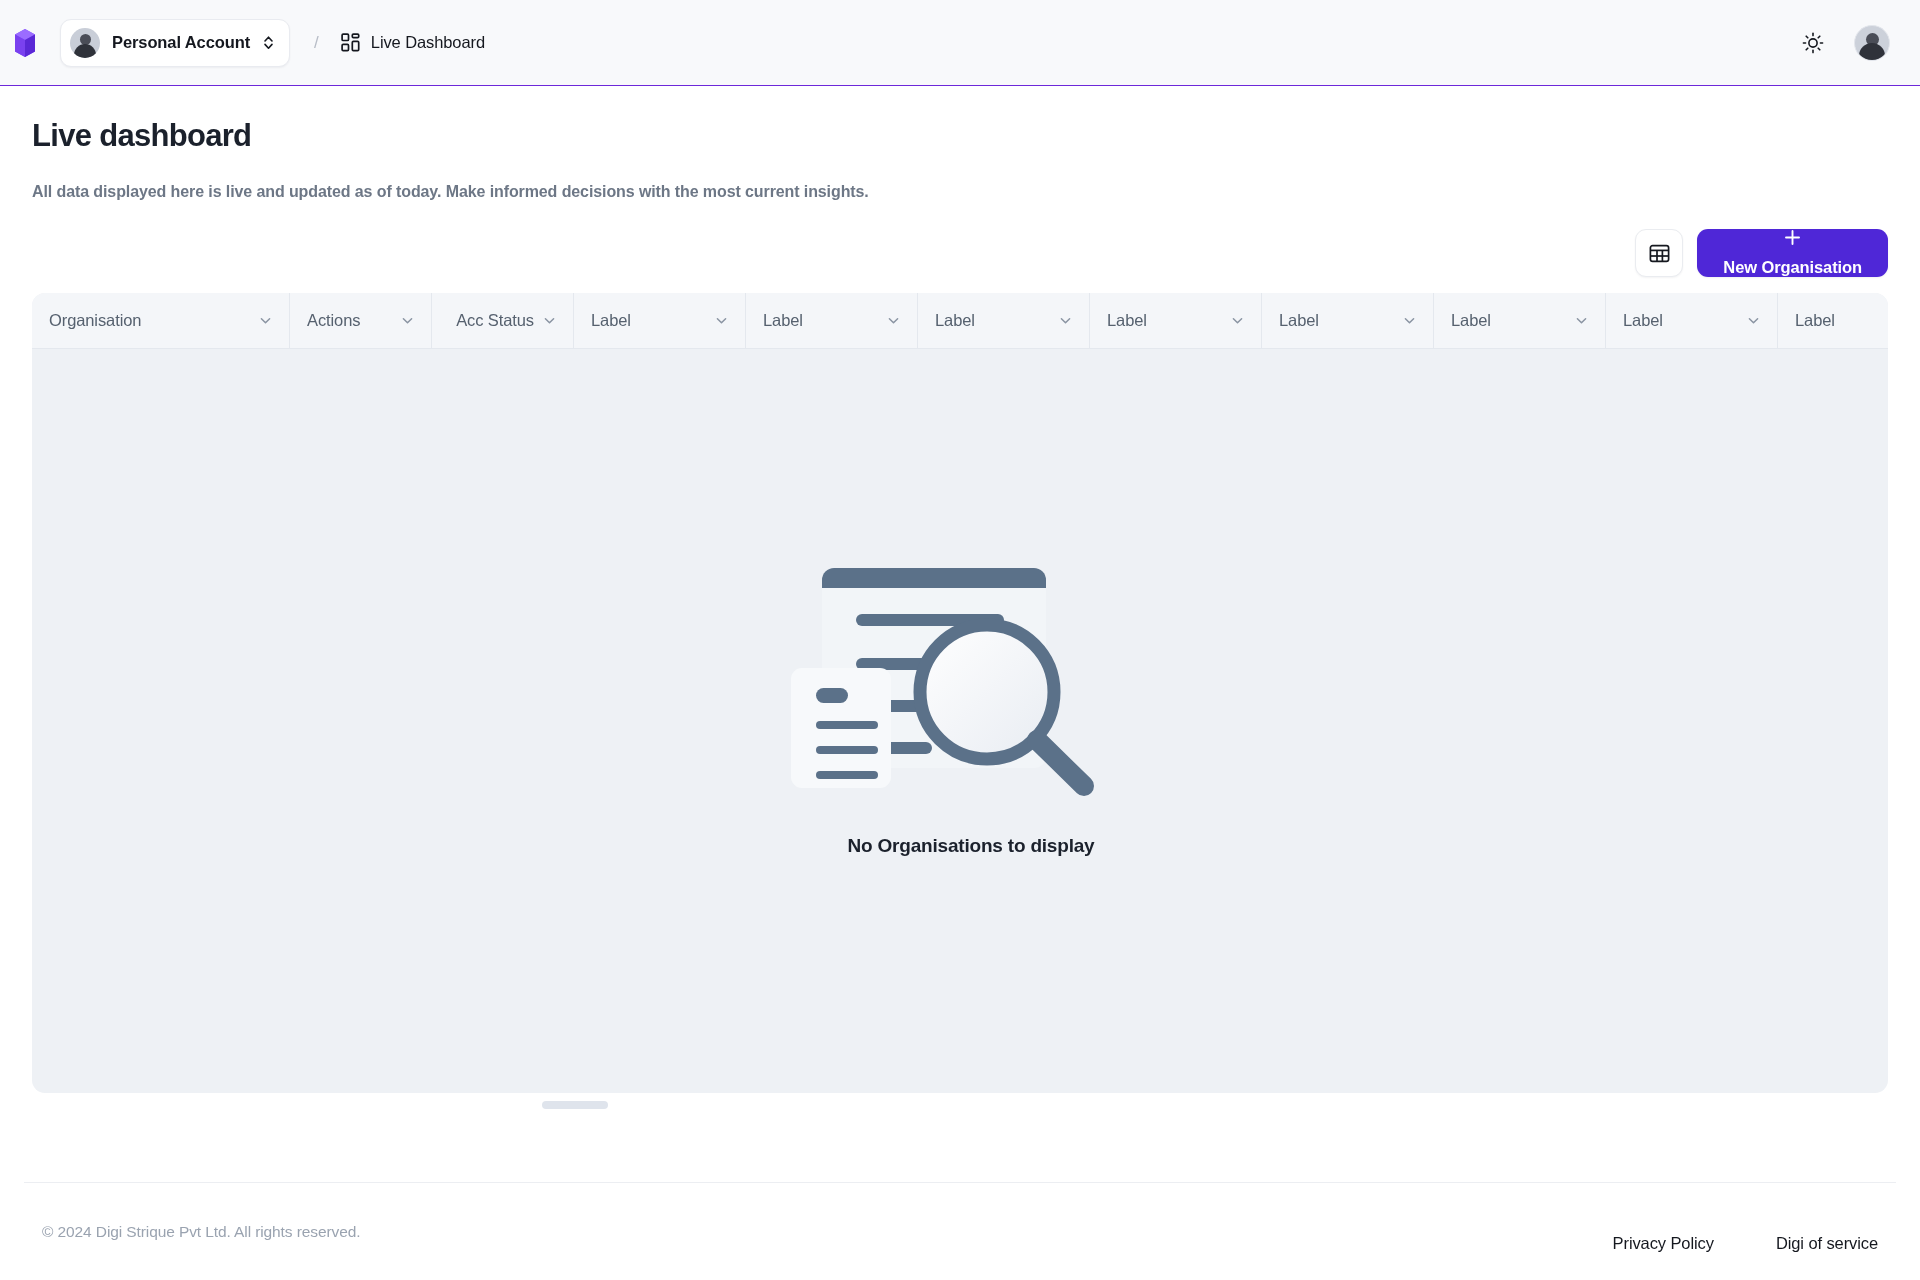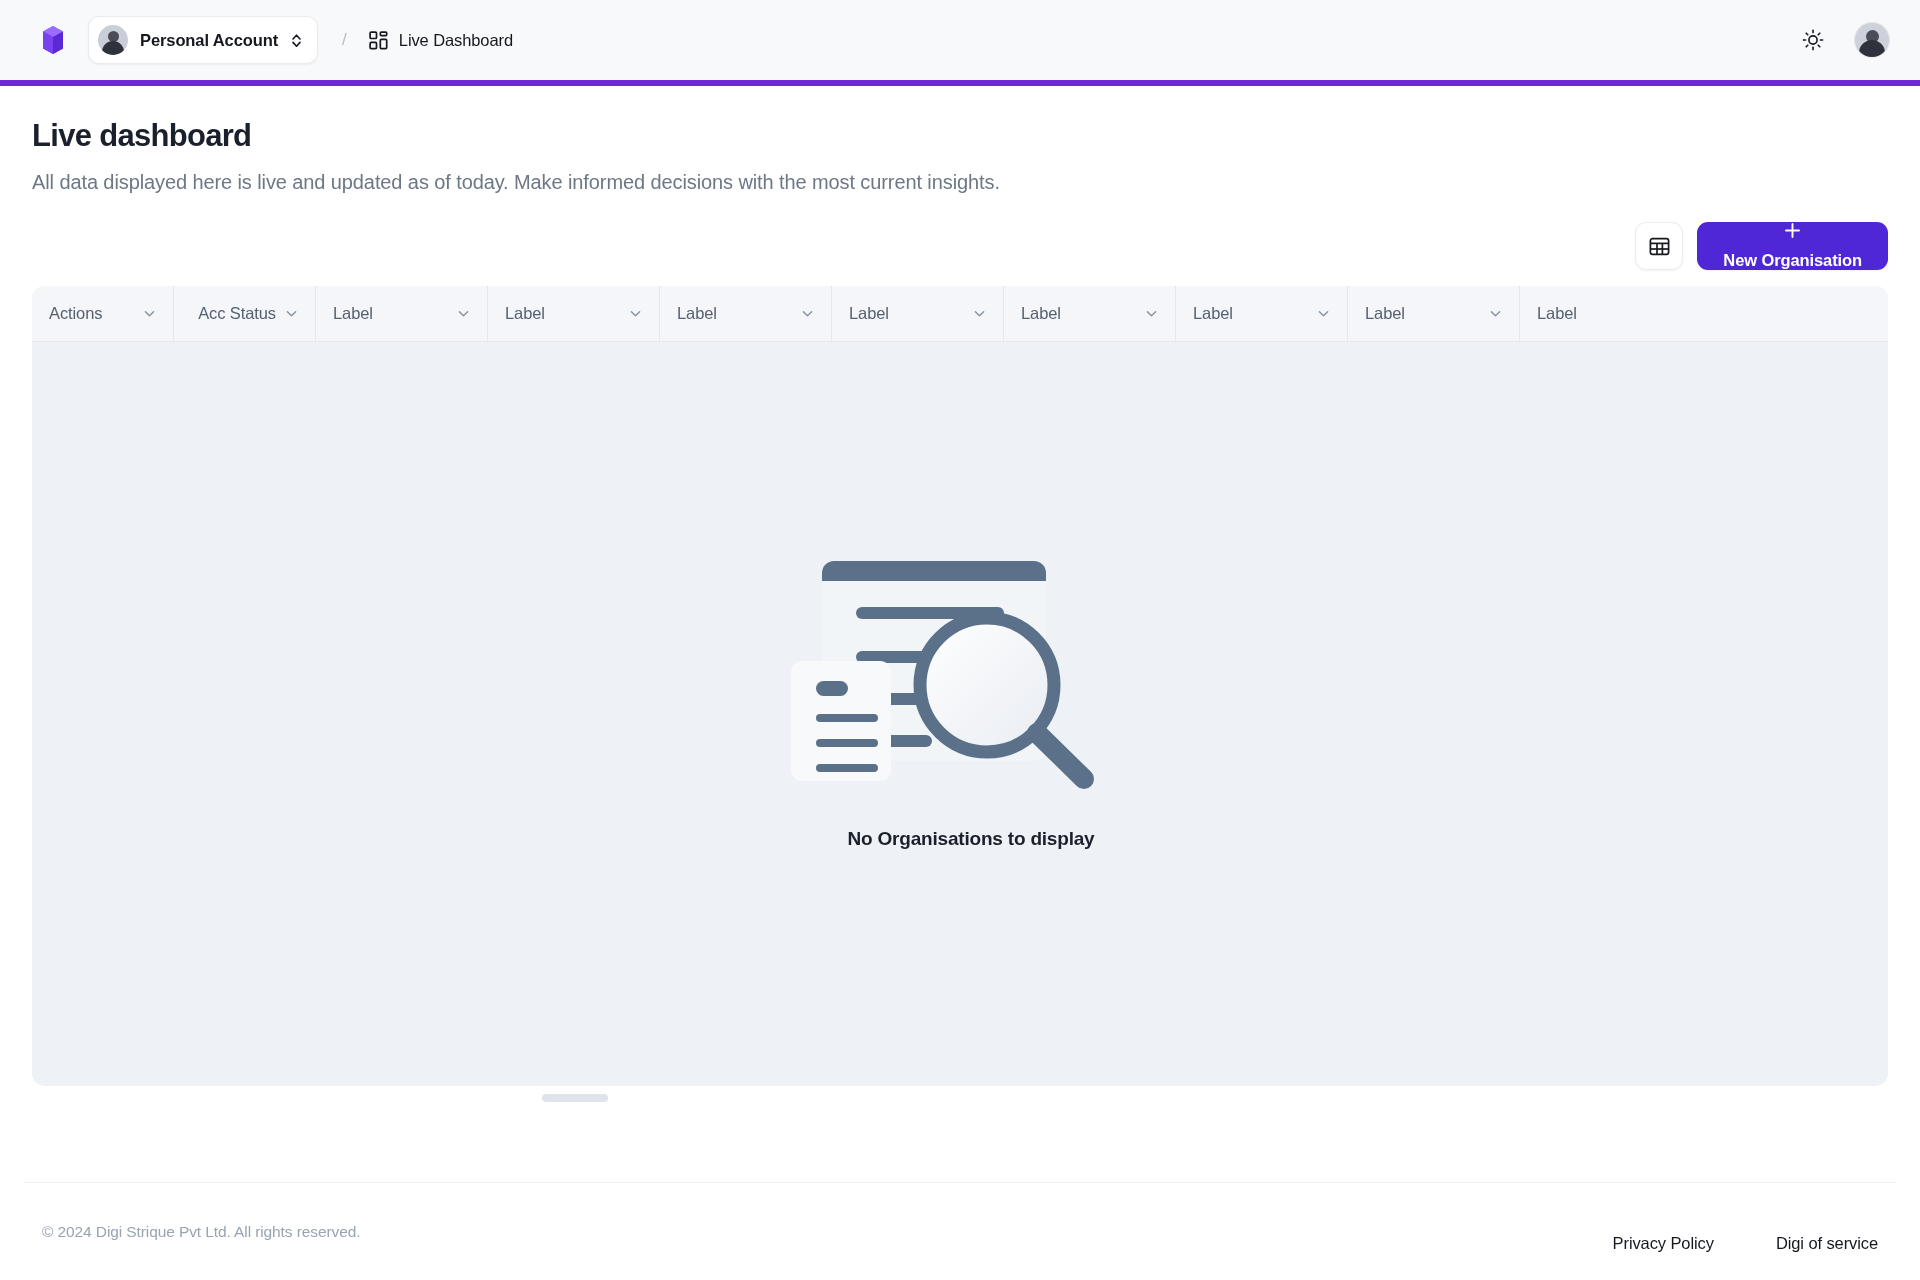--- a/index.html
+++ b/index.html
@@ -20,24 +20,24 @@
     flex-direction: column;
     background: #ffffff;
     overflow: hidden;
   }
 
   
   .topbar {
     height: 86px;
     min-height: 86px;
     background: #f8f9fb;
-    border-bottom: 6px solid #6d28d9;
-    display: flex;
-    align-items: center;
-    padding: 0 30px 0 36px;
+    border-bottom: 1px solid #6d28d9;
+    display: flex;
+    align-items: center;
+    padding: 0 30px 0 8px;
   }
 
   .logo-wrap {
     width: 34px;
     height: 34px;
     display: flex;
     align-items: center;
     justify-content: center;
     margin-right: 18px;
   }
@@ -156,24 +156,25 @@
   .page-head { padding: 32px 0 0 0; }
 
   .page-title {
     font-size: 31px;
     font-weight: 700;
     color: #1b212c;
     letter-spacing: -0.7px;
   }
 
   .page-sub {
-    margin-top: 17px;
-    font-size: 20px;
+    margin-top: 29px;
+    font-size: 16px;
     color: #6d7786;
     letter-spacing: -0.1px;
+    font-weight: bold;
   }
 
   .toolbar {
     display: flex;
     justify-content: flex-end;
     align-items: center;
     gap: 14px;
     padding: 28px 0 16px 0;
   }
 
@@ -410,20 +411,28 @@
           <line x1="8.5" y1="2" x2="8.5" y2="15" stroke="#ffffff" stroke-width="1.9" stroke-linecap="round"></line>
           <line x1="2" y1="8.5" x2="15" y2="8.5" stroke="#ffffff" stroke-width="1.9" stroke-linecap="round"></line>
         </svg>
         <span>New Organisation</span>
       </button>
     </div>
 
     <div class="table-card">
 
       <div class="thead">
+          <div class="th" style="width: 258px; flex: 0 0 258px;">
+            <span class="th-label">Organisation</span>
+            <span class="chev">
+              <svg width="15" height="15" viewBox="0 0 15 15">
+                <path d="M3.4 5.7 L7.5 9.8 L11.6 5.7" fill="none" stroke="#8b95a3" stroke-width="1.5" stroke-linecap="round" stroke-linejoin="round"></path>
+              </svg>
+            </span>
+          </div>
           <div class="th" style="width: 142px; flex: 0 0 142px; text-align: center;">
             <span class="th-label">Actions</span>
             <span class="chev">
               <svg width="15" height="15" viewBox="0 0 15 15">
                 <path d="M3.4 5.7 L7.5 9.8 L11.6 5.7" fill="none" stroke="#8b95a3" stroke-width="1.5" stroke-linecap="round" stroke-linejoin="round"></path>
               </svg>
             </span>
           </div>
           <div class="th" style="width: 142px; flex: 0 0 142px; justify-content: flex-end;">
             <span class="th-label">Acc Status</span>

